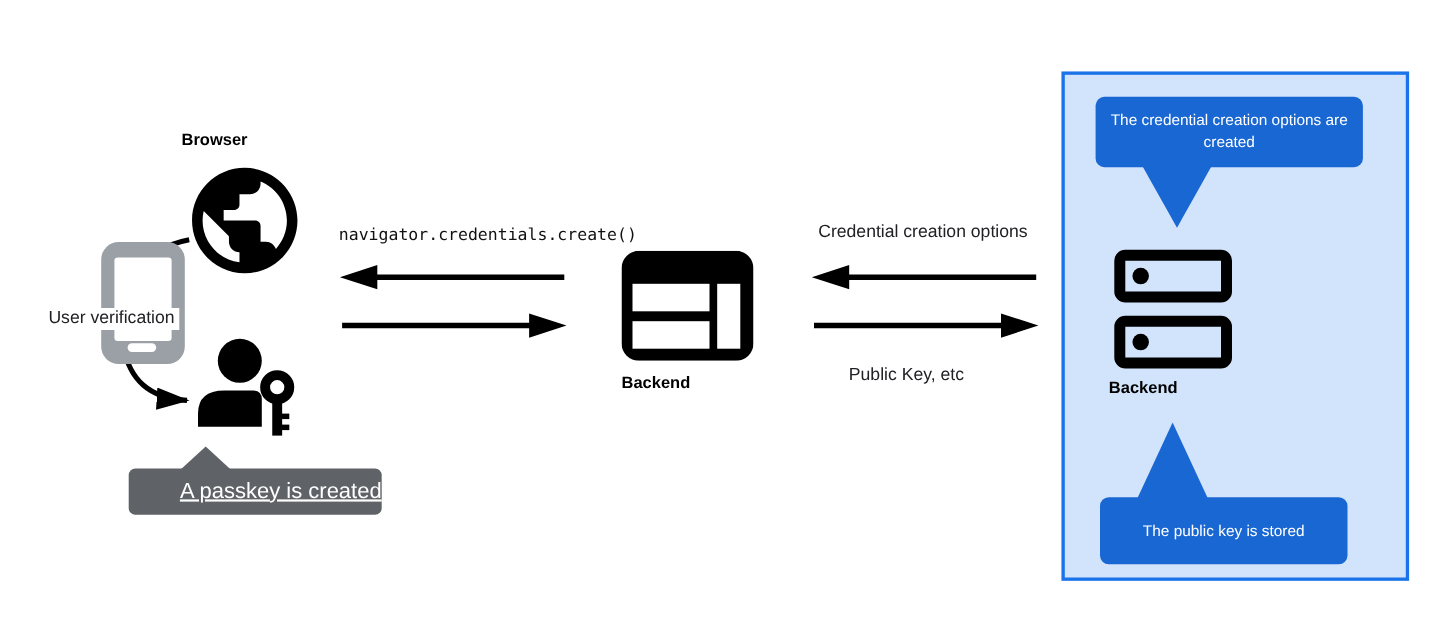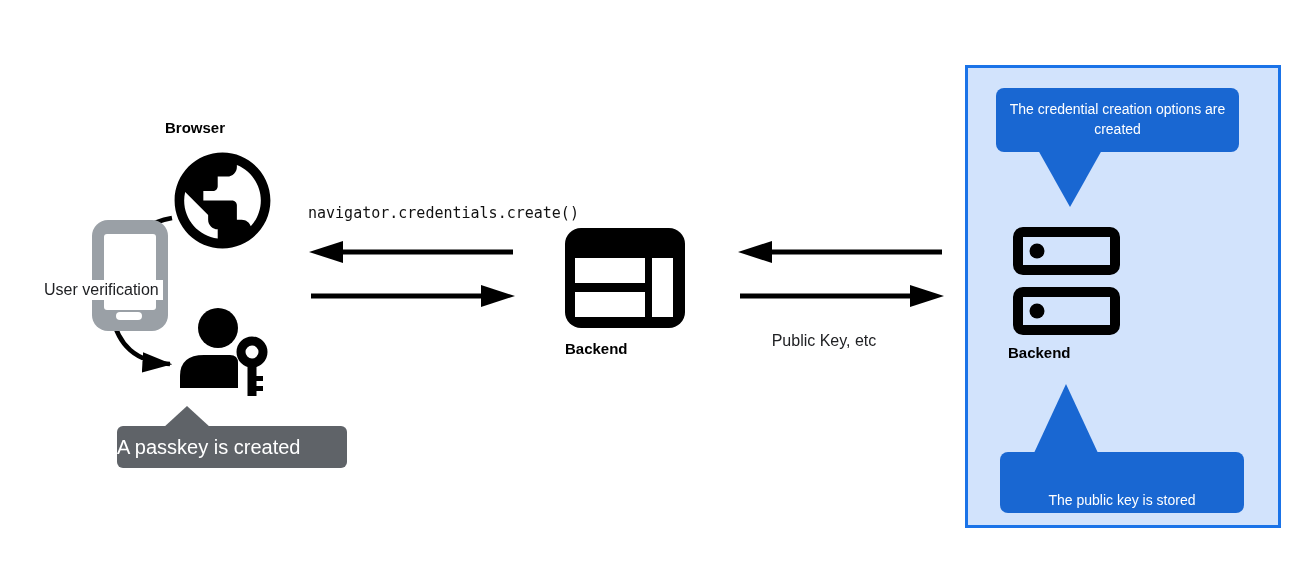--- a/index.html
+++ b/index.html
@@ -18,21 +18,21 @@
     left:40px;top:280px;font-size:16px;background:#fff;padding:1px 4px;white-space:nowrap;
   }
   #person-key{left:176px;top:306px;}
   #tooltip-tail{
     left:163px;top:406px;width:0;height:0;
     border-left:24px solid transparent;border-right:24px solid transparent;
     border-bottom:22px solid var(--gray-dark);
   }
   #tooltip{
     left:117px;top:426px;width:230px;height:42px;background:var(--gray-dark);
-    border-radius:6px;color:#fff;font-size:20px;display:flex;align-items:center;justify-content:flex-start;
+    border-radius:6px;color:#fff;font-size:20px;display:flex;align-items:center;justify-content:flex-end;text-decoration:underline;
   }
   #create-call{
     left:293px;top:204px;font-family:"DejaVu Sans Mono",monospace;font-size:15px;color:#111;white-space:nowrap;margin-left:15px;
   }
   #arrow-mid-left{left:307px;top:240px;}
   #arrow-mid-right{left:307px;top:284px;}
   #arrow-right-left{left:736px;top:240px;}
   #arrow-right-right{left:736px;top:284px;}
   #pkc-label{left:325px;top:332px;width:185px;}
   #cco-label{left:725px;top:202px;width:228px;}
@@ -51,21 +51,21 @@
   #bubble-top-tail{
     left:1038px;top:150px;width:0;height:0;
     border-left:32px solid transparent;border-right:32px solid transparent;
     border-top:57px solid var(--bubble-blue);
   }
   #bubble-bottom-tail{
     left:1034px;top:384px;width:0;height:0;
     border-left:32px solid transparent;border-right:32px solid transparent;
     border-bottom:69px solid var(--bubble-blue);
   }
-  #bubble-bottom{left:1000px;top:452px;width:244px;height:61px;align-items:flex-end;}
+  #bubble-bottom{left:1000px;top:452px;width:225px;height:61px;}
   #server-icon{left:1008px;top:222px;}
   #backend-label{left:1008px;top:344px;width:115px;}
 </style>
 </head>
 <body>
 
 <div id="canvas">
 
   <div id="browser-label" class="abs bold-label">Browser</div>
 
@@ -118,20 +118,21 @@
 
 
   <svg id="frontend-icon" class="abs" width="120" height="100" viewBox="0 0 120 100">
     <rect x="0" y="0" width="120" height="100" rx="16" fill="#000"></rect>
     <rect x="10" y="30" width="70" height="25" fill="#fff"></rect>
     <rect x="10" y="64" width="70" height="25" fill="#fff"></rect>
     <rect x="87" y="30" width="21" height="59" fill="#fff"></rect>
   </svg>
   <div id="frontend-label" class="abs bold-label">Backend</div>
 
+  <div id="cco-label" class="abs arrow-label">Credential creation options</div>
 
   <svg id="arrow-right-left" class="abs" width="210" height="24" viewBox="0 0 210 24">
     <line x1="206" y1="12" x2="32" y2="12" stroke="#000" stroke-width="5"></line>
     <polygon points="2,12 36,1 36,23" fill="#000"></polygon>
   </svg>
   <svg id="arrow-right-right" class="abs" width="210" height="24" viewBox="0 0 210 24">
     <line x1="4" y1="12" x2="178" y2="12" stroke="#000" stroke-width="5"></line>
     <polygon points="208,12 174,1 174,23" fill="#000"></polygon>
   </svg>
 

